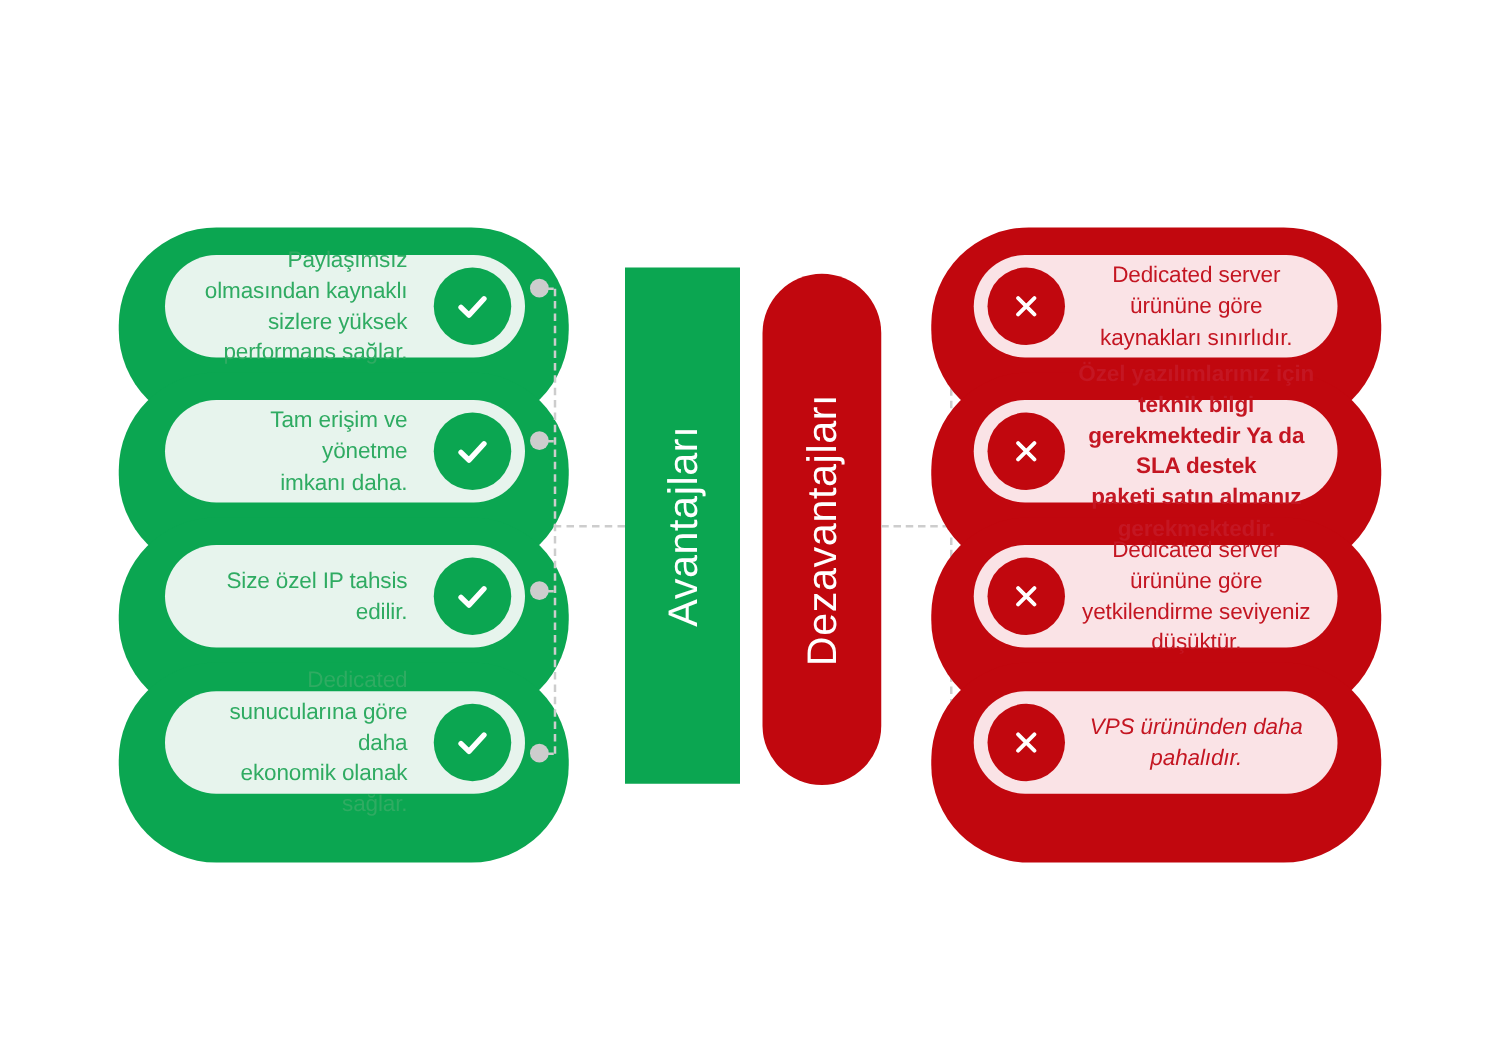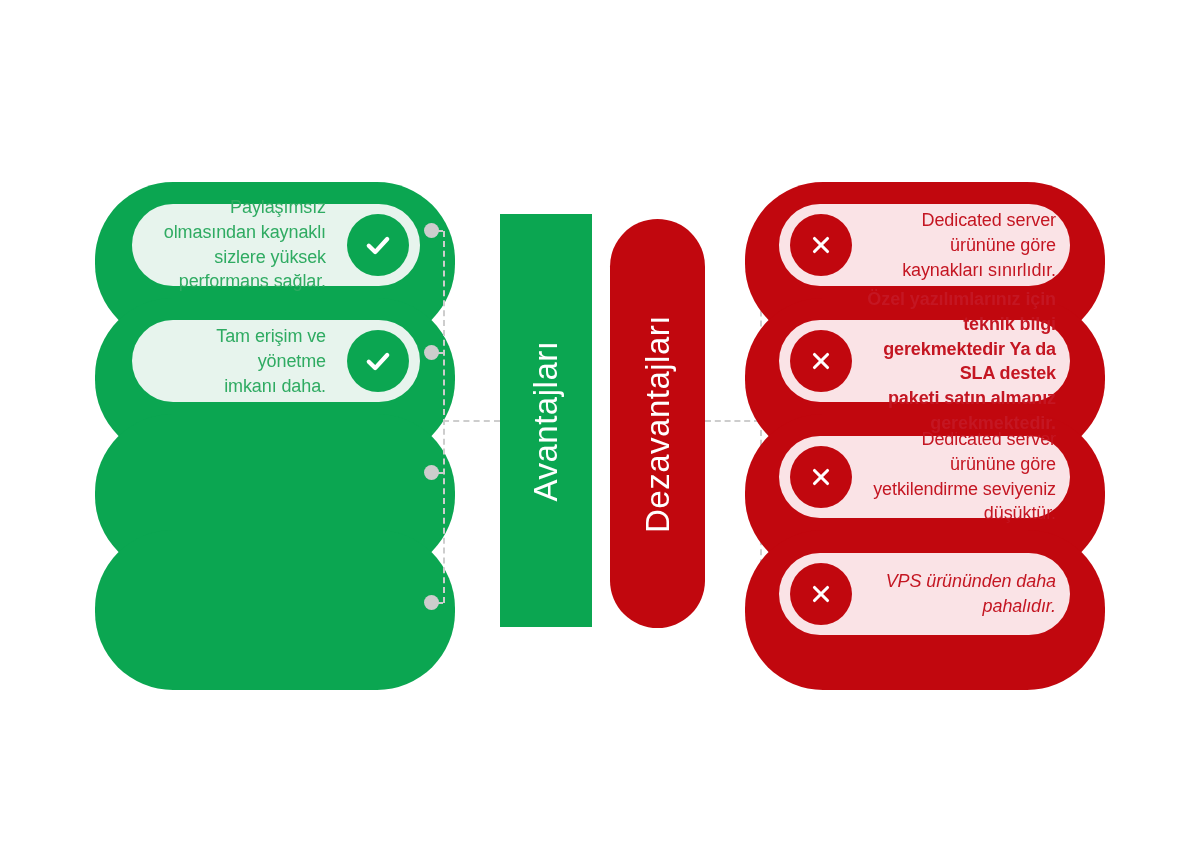--- a/index.html
+++ b/index.html
@@ -13,21 +13,21 @@
   .seg.red{background:var(--red);}
   
   .pill{position:absolute;height:82px;border-radius:41px;}
   .pill.green{background:var(--green-light);width:288px;left:132px;}
   .pill.red{background:var(--red-light);width:291px;left:779px;}
   .pill .txt{
     position:absolute;top:50%;transform:translateY(-50%);
     font-size:18px;line-height:1.38;white-space:pre-line;letter-spacing:-0.1px;
   }
   .pill.green .txt{left:16px;right:94px;text-align:right;color:var(--green-text);}
-  .pill.red .txt{left:79px;right:14px;text-align:right;color:var(--red-text);}
+  .pill.red .txt{left:79px;right:14px;text-align:center;color:var(--red-text);}
   .badge{
     position:absolute;top:50%;transform:translateY(-50%);
     width:62px;height:62px;border-radius:50%;
     display:flex;align-items:center;justify-content:center;
   }
   .badge.green{right:11px;background:var(--green);}
   .badge.red{left:11px;background:var(--red);}
   .badge svg{width:34px;height:34px;display:block;}
   
   .title-col{
@@ -61,20 +61,37 @@
 sizlere yüksek performans sağlar.</div>
     <div class="badge green">
       <svg viewBox="0 0 24 24" fill="none" stroke="#ffffff" stroke-width="3" stroke-linecap="round" stroke-linejoin="round">
           <path d="M5.5 12.6 L10 17 L18.5 7.8"></path>
         </svg>
     </div>
   </div>
   <div class="pill green" style="top:320px;">
     <div class="txt">Tam erişim ve yönetme
 imkanı daha.</div>
+    <div class="badge green">
+      <svg viewBox="0 0 24 24" fill="none" stroke="#ffffff" stroke-width="3" stroke-linecap="round" stroke-linejoin="round">
+          <path d="M5.5 12.6 L10 17 L18.5 7.8"></path>
+        </svg>
+    </div>
+  </div>
+  <div class="pill green" style="top:436px;">
+    <div class="txt">Size özel IP tahsis edilir.</div>
+    <div class="badge green">
+      <svg viewBox="0 0 24 24" fill="none" stroke="#ffffff" stroke-width="3" stroke-linecap="round" stroke-linejoin="round">
+          <path d="M5.5 12.6 L10 17 L18.5 7.8"></path>
+        </svg>
+    </div>
+  </div>
+  <div class="pill green" style="top:553px;">
+    <div class="txt">Dedicated sunucularına göre daha
+ekonomik olanak sağlar.</div>
     <div class="badge green">
       <svg viewBox="0 0 24 24" fill="none" stroke="#ffffff" stroke-width="3" stroke-linecap="round" stroke-linejoin="round">
           <path d="M5.5 12.6 L10 17 L18.5 7.8"></path>
         </svg>
     </div>
   </div>
 
   <div class="vline" style="left:443px;top:231px;height:372px;"></div>
   <div class="hline" style="left:443px;top:420px;width:57px;"></div>
   <div class="hline" style="left:432px;top:230px;width:11px;"></div>

